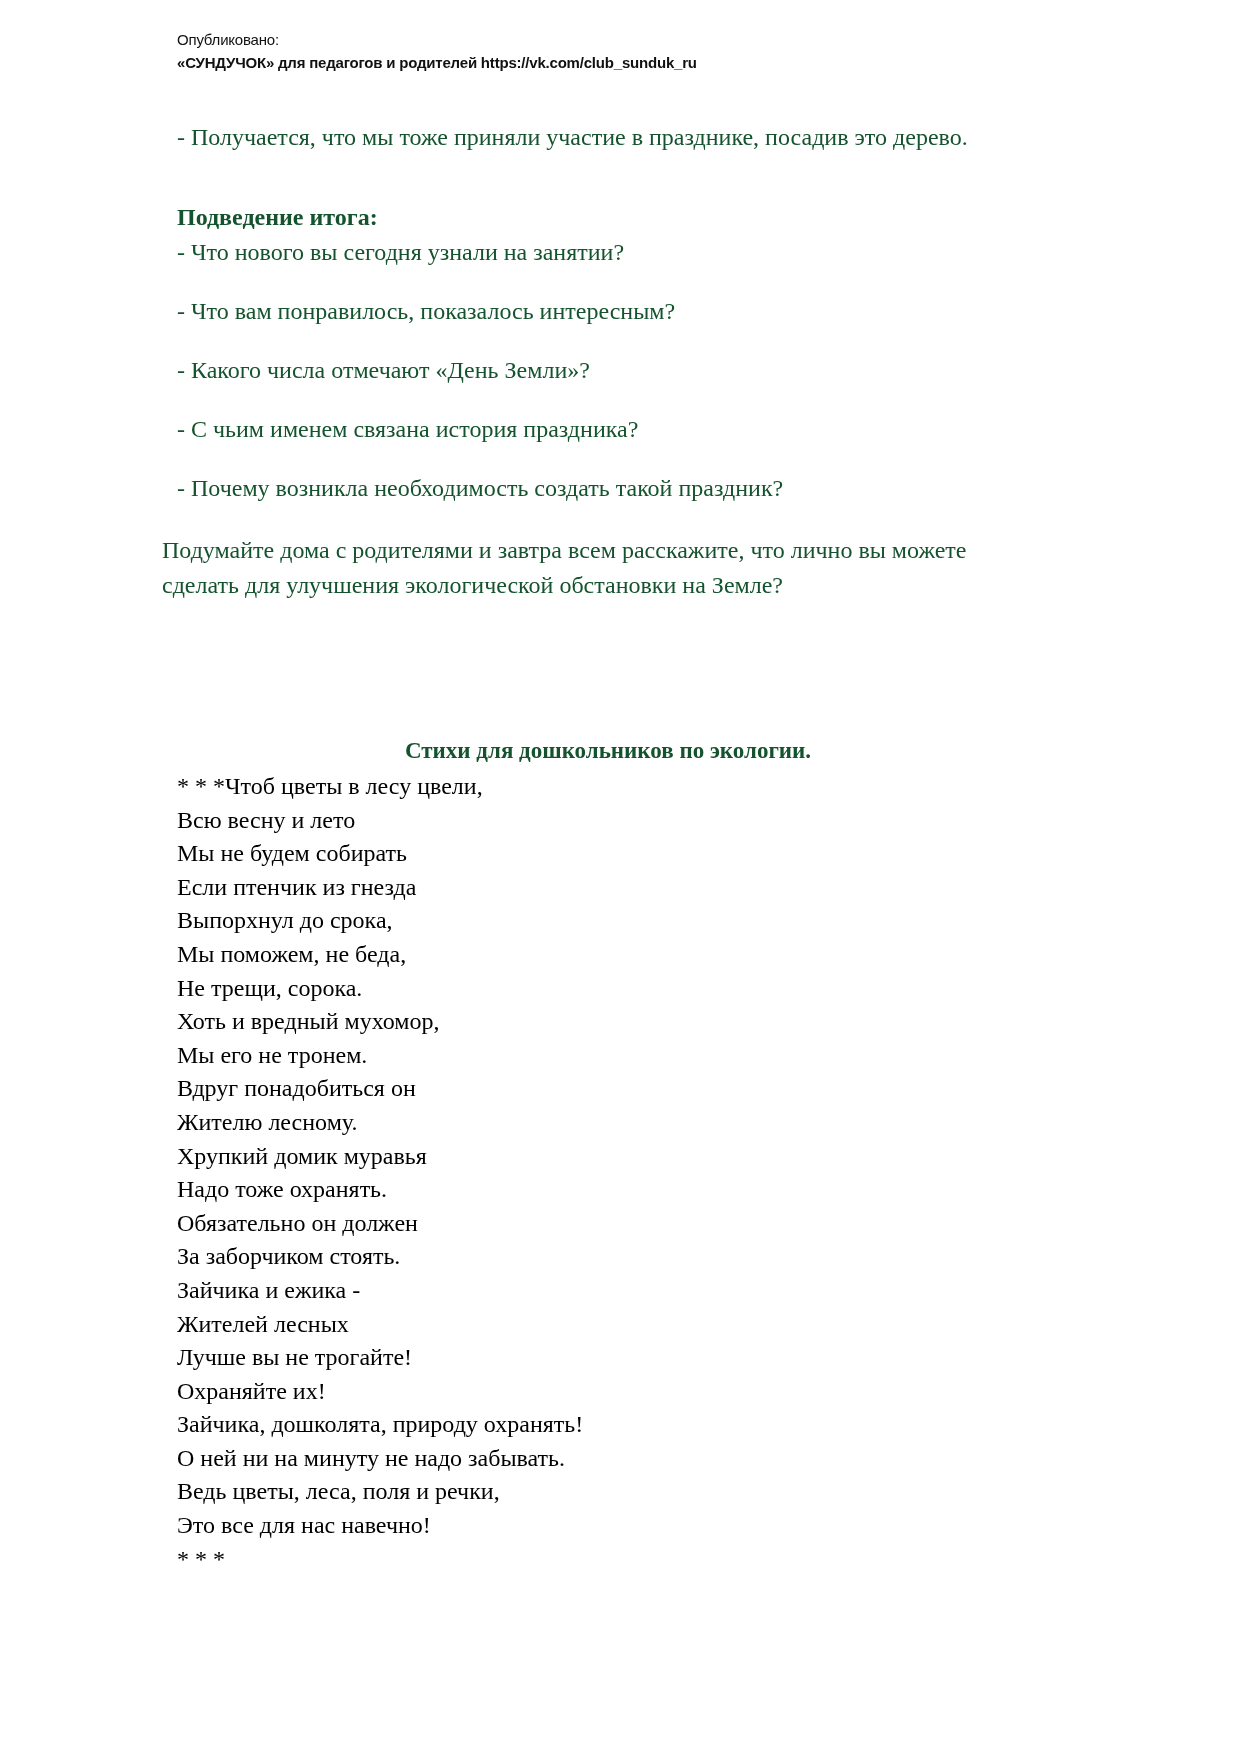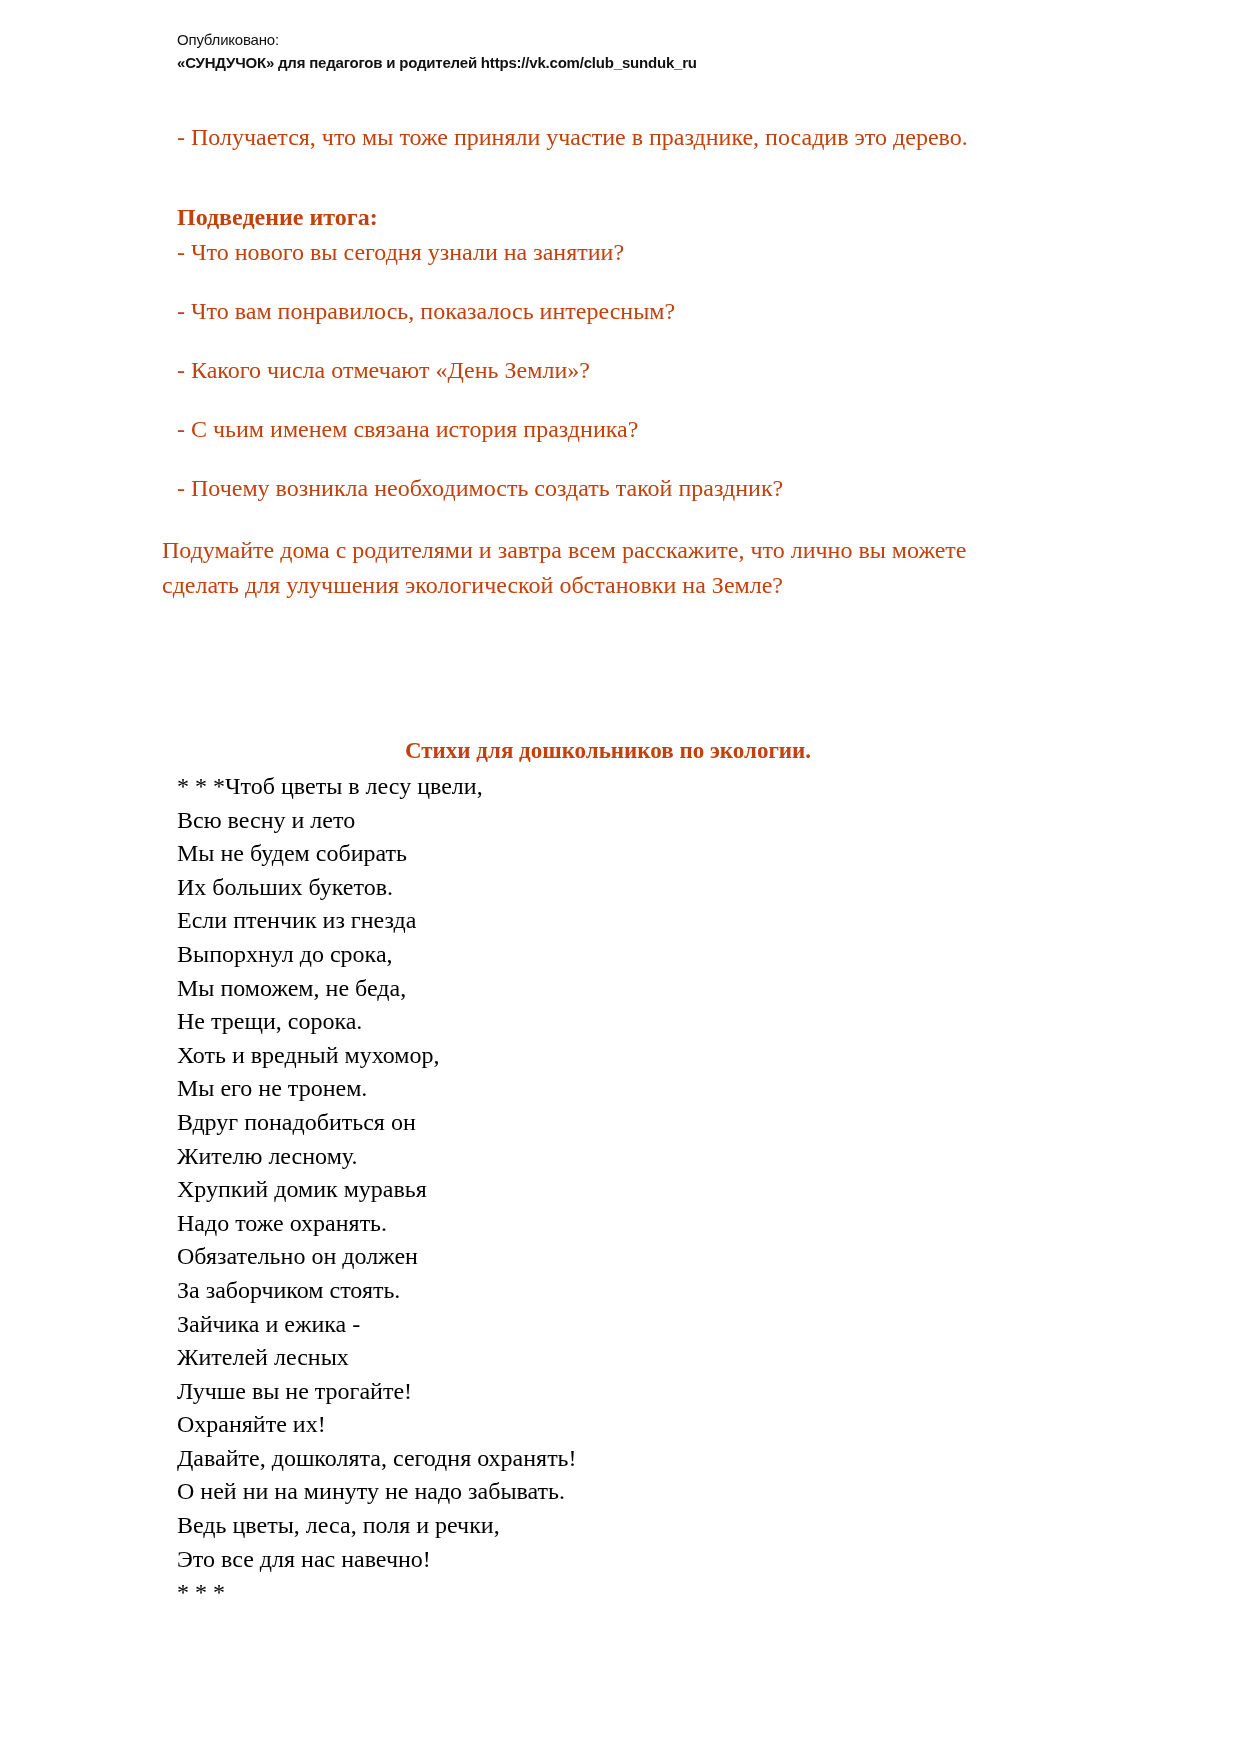--- a/index.html
+++ b/index.html
@@ -1,20 +1,20 @@
 <!DOCTYPE html>
 <html><head>
 <meta charset="utf-8">
 <style>
   html, body { margin: 0; padding: 0; background: #ffffff; }
   body { width: 1240px; height: 1754px; position: relative; overflow: hidden; color: #000; }
   .hdr { position: absolute; left: 177px; font-family: "Liberation Sans", sans-serif; font-size: 15px; line-height: 20px; color: #111; letter-spacing: -0.2px; }
   .hdr1 { top: 30px; }
   .hdr2 { top: 53px; font-weight: bold; }
-  .serif { font-family: "Liberation Serif", serif; position: absolute; white-space: nowrap; color: #c2410c; }
+  .serif { font-family: "Liberation Serif", serif; position: absolute; white-space: nowrap; color: #14532d; }
   .body-line { font-size: 24px; line-height: 30px; }
   .bold { font-weight: bold; }
   .q { left: 177px; }
   .para { left: 162px; }
   .poem-title { left: 405px; font-size: 23px; font-weight: bold; }
   .poem { position: absolute; left: 177px; top: 770px; font-family: "Liberation Serif", serif; font-size: 24px; line-height: 33.6px; }
   .poem div { white-space: nowrap; }
 </style>
 </head>
 <body>
@@ -40,35 +40,34 @@
   <div class="serif body-line para" style="top:535px;">Подумайте дома с родителями и завтра всем расскажите, что лично вы можете</div>
   <div class="serif body-line para" style="top:570px;">сделать для улучшения экологической обстановки на Земле?</div>
 </div>
 
 <div class="serif body-line poem-title" style="top:736px;">Стихи для дошкольников по экологии.</div>
 
 <div class="poem">
   <div>*  *  *Чтоб цветы в лесу цвели,</div>
   <div>Всю весну и лето</div>
   <div>Мы не будем собирать</div>
-  <div>Их больших букетов.</div>
   <div>Если птенчик из гнезда</div>
   <div>Выпорхнул до срока,</div>
   <div>Мы поможем, не беда,</div>
   <div>Не трещи, сорока.</div>
   <div>Хоть и вредный мухомор,</div>
   <div>Мы его не тронем.</div>
   <div>Вдруг понадобиться он</div>
   <div>Жителю лесному.</div>
   <div>Хрупкий домик муравья</div>
   <div>Надо тоже охранять.</div>
   <div>Обязательно он должен</div>
   <div>За заборчиком стоять.</div>
   <div>Зайчика и ежика -</div>
   <div>Жителей лесных</div>
   <div>Лучше вы не трогайте!</div>
   <div>Охраняйте их!</div>
-  <div>Давайте, дошколята, сегодня охранять!</div>
+  <div>Зайчика, дошколята, природу охранять!</div>
   <div>О ней ни на минуту не надо забывать.</div>
   <div>Ведь цветы, леса, поля и речки,</div>
   <div>Это все для нас навечно!</div>
   <div>*  *  *</div>
 </div>
 
 </body></html>

